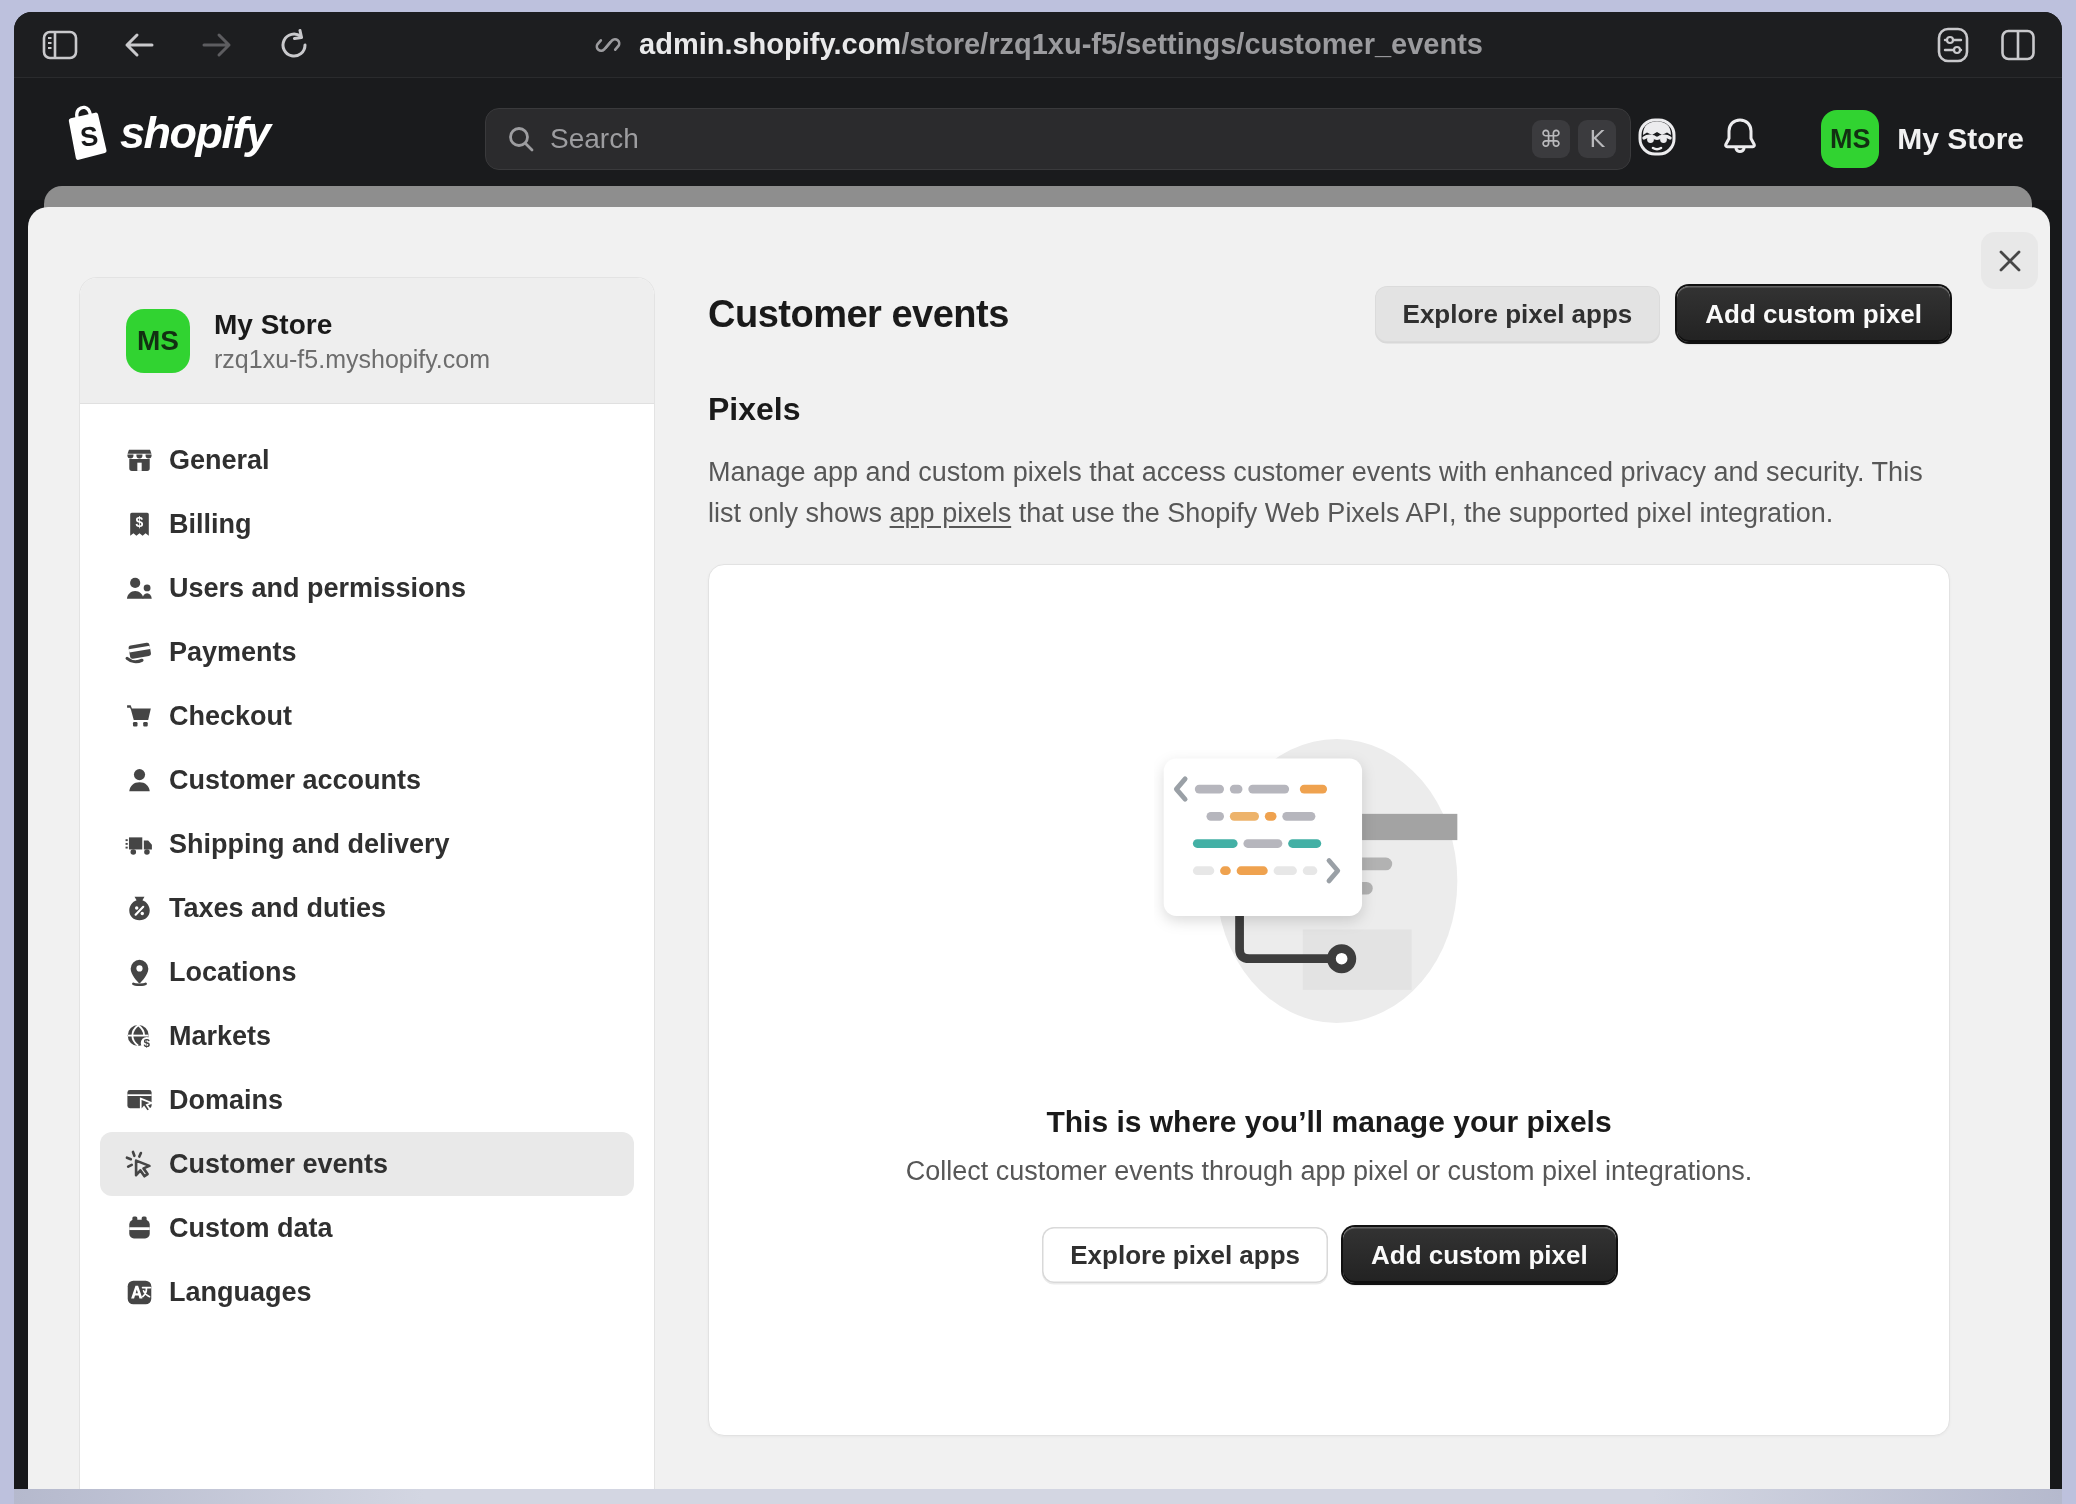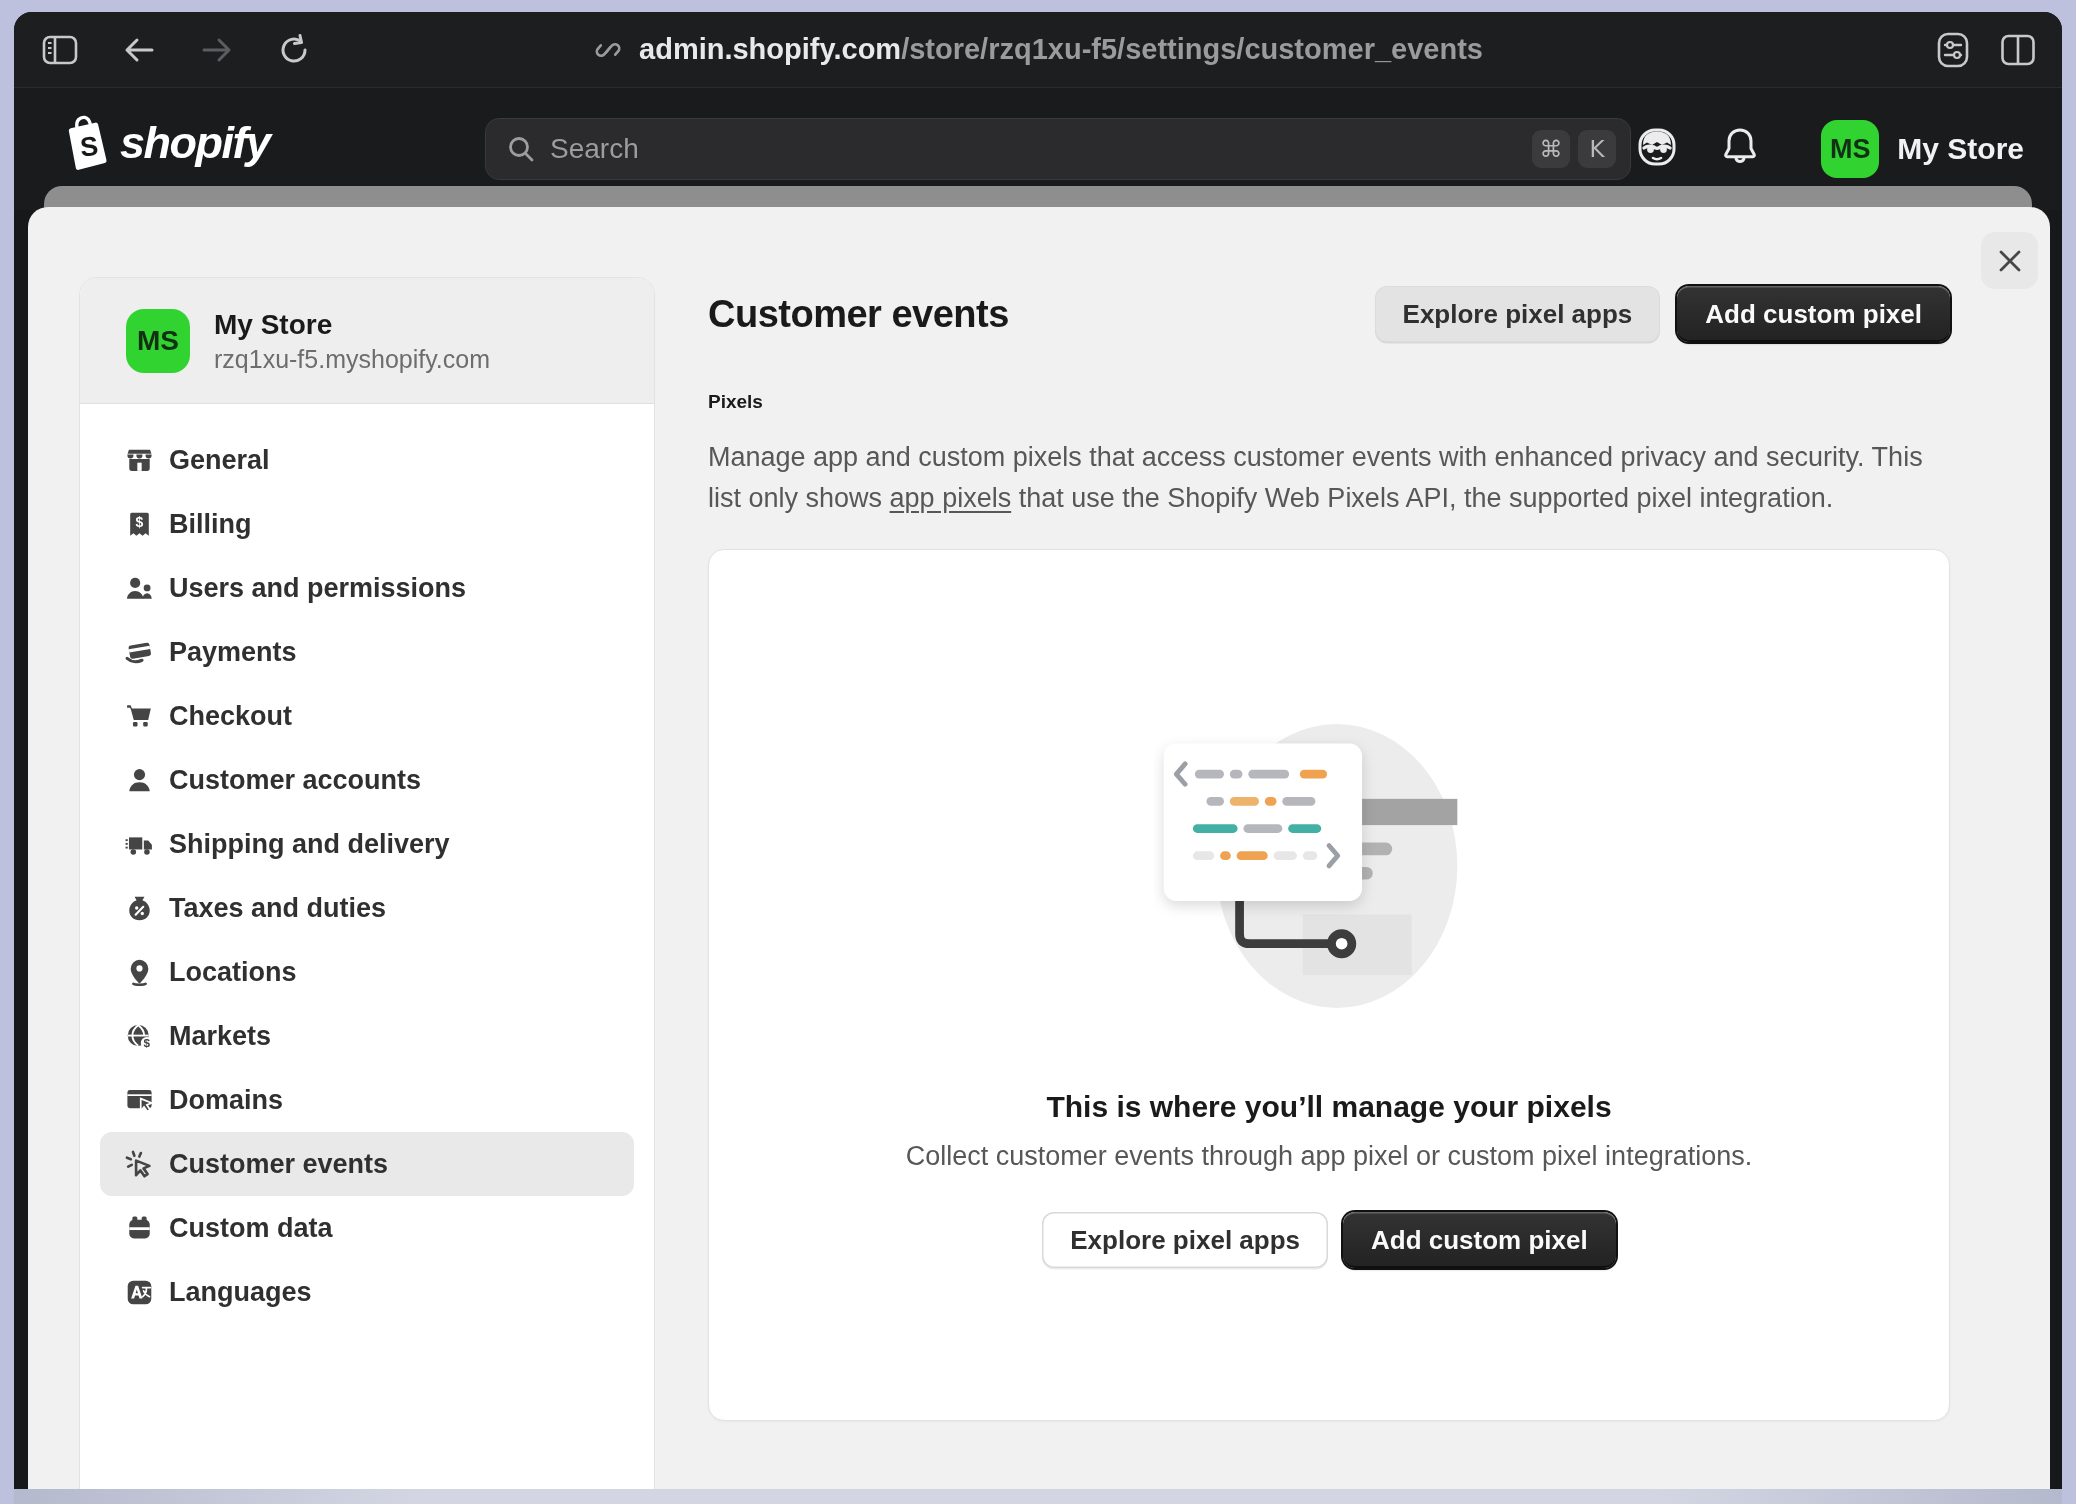--- a/index.html
+++ b/index.html
@@ -10,21 +10,21 @@
     -webkit-font-smoothing:antialiased;
   }
   .window {
     position:absolute; left:14px; right:14px; top:12px; bottom:0;
     background:#17181a;
     border-radius:18px 18px 0 0;
     overflow:hidden;
   }
   
   .toolbar {
-    height:76px; display:flex; align-items:center;
+    height:66px; display:flex; align-items:center;
     background:#1d1e20; border-bottom:1px solid rgba(255,255,255,.06);
     position:relative;
   }
   .tb-left { display:flex; align-items:center; gap:44px; padding-left:28px; }
   .tb-btn { display:flex; align-items:center; justify-content:center; cursor:pointer; }
   .urlbar {
     position:absolute; left:50%; transform:translateX(-50%);
     display:flex; align-items:center; gap:16px;
   }
   .url-domain { color:#e9e9ea; font-size:29px; font-weight:700; }
@@ -109,21 +109,21 @@
     box-shadow:0 1.5px 0 rgba(0,0,0,.10), inset 0 0 0 1px rgba(0,0,0,.03);
   }
   .btn-white {
     background:#fff; color:#303030;
     box-shadow:inset 0 0 0 1.5px #d9d9d9, 0 1.5px 0 rgba(0,0,0,.08);
   }
   .btn-dark {
     background:linear-gradient(#333333,#222222); color:#fafafa;
     box-shadow:inset 0 1.5px 0 rgba(255,255,255,.24), inset 0 -2px 0 rgba(0,0,0,.55), 0 0 0 2px #111, 0 2px 2px rgba(0,0,0,.25);
   }
-  .section-heading { margin-top:48px; font-size:19px; font-weight:700; color:#1a1a1a; }
+  .section-heading { margin-top:48px; font-size:32px; font-weight:700; color:#1a1a1a; }
   .desc { margin-top:24px; font-size:27px; line-height:41px; color:#575757; max-width:1215px; }
   .desc a { color:#575757; text-decoration:underline; text-underline-offset:4px; cursor:pointer; }
   .pixels-card {
     margin-top:30px; height:872px; background:#fff;
     border:1.5px solid #e2e2e2; border-radius:16px;
     box-shadow:0 1px 3px rgba(0,0,0,.04);
     text-align:center; overflow:hidden;
   }
   .illus { margin-top:168px; }
   .es-heading { margin-top:76px; font-size:30px; font-weight:700; color:#1a1a1a; }

